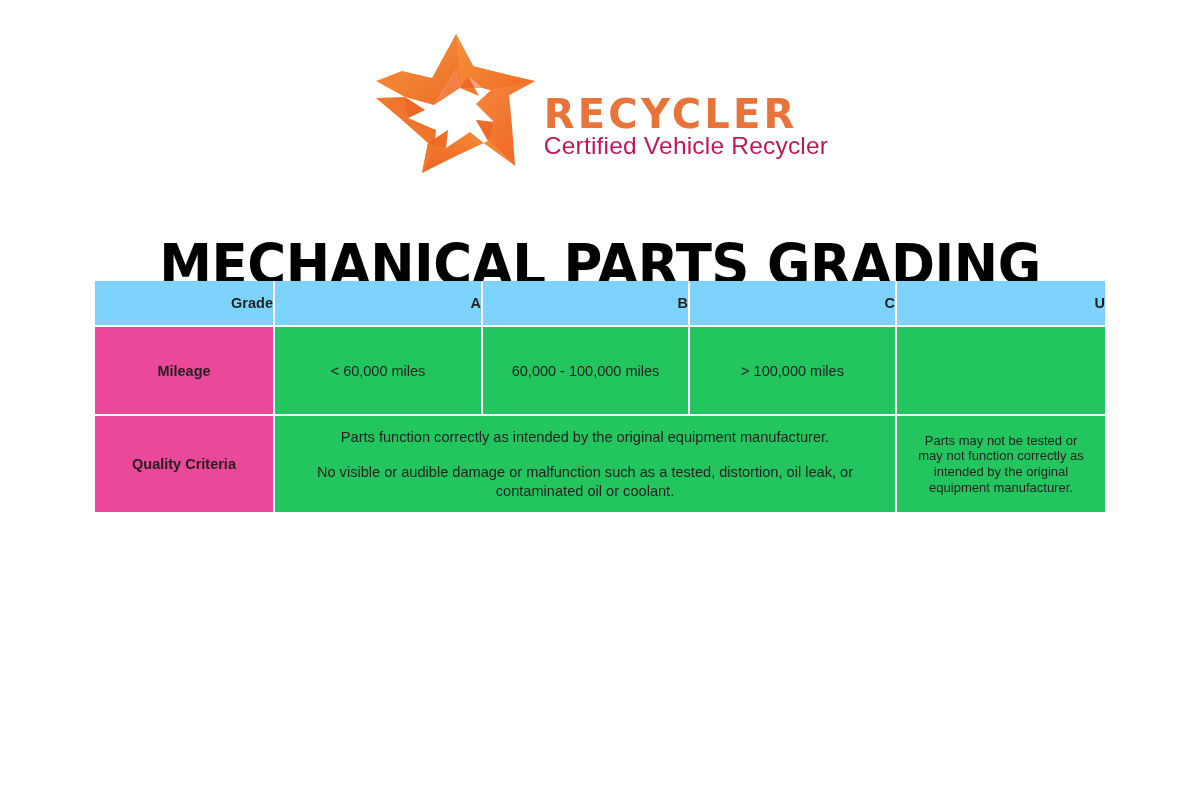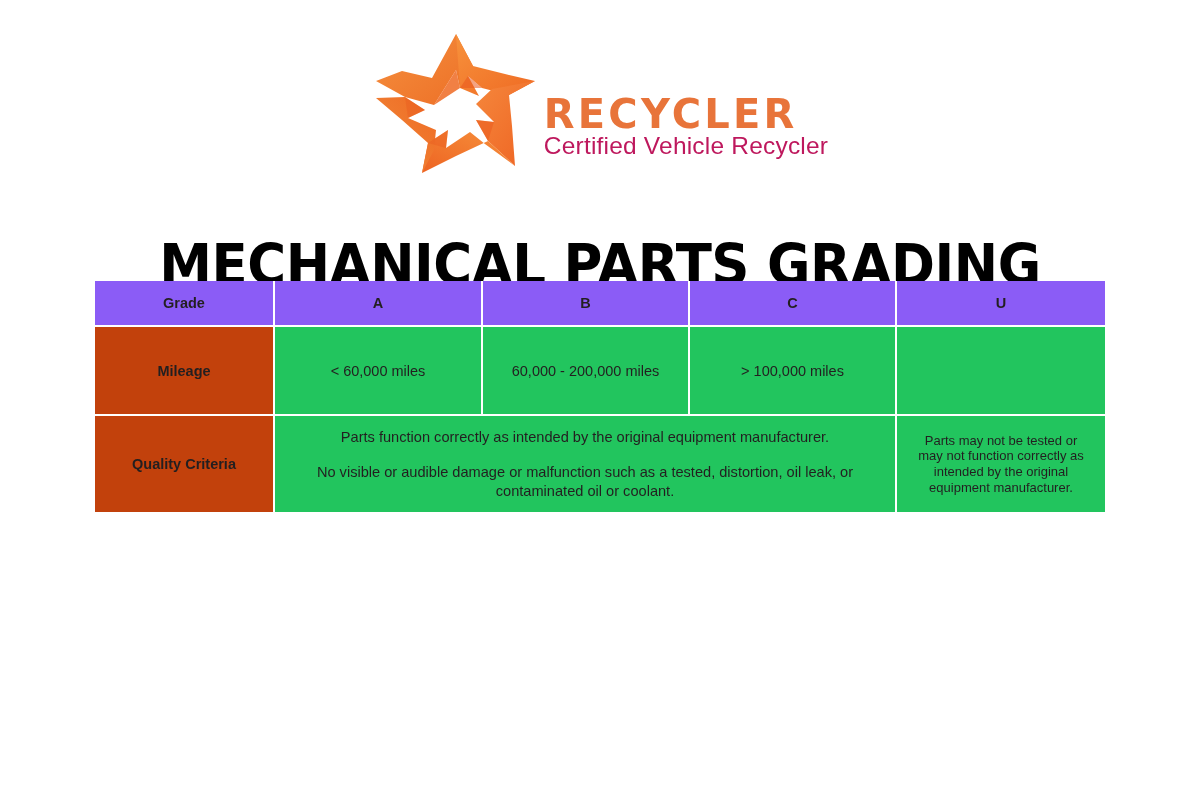--- a/index.html
+++ b/index.html
@@ -94,29 +94,29 @@
   .grading-table td {
     vertical-align: middle;
     padding: 0;
     border-right: 2px solid #ffffff;
     border-bottom: 2px solid #ffffff;
   }
   .grading-table tr td:last-child { border-right: none; }
   .grading-table tr:last-child td { border-bottom: none; }
 
   .cell-head {
-    background: #8b5cf6;
-    text-align: center;
+    background: #7dd3fc;
+    text-align: right;
     font-weight: bold;
     font-size: 14.5px;
     color: #231f20;
     height: 44px;
   }
   .cell-rowlabel {
-    background: #c2410c;
+    background: #ec4899;
     text-align: center;
     font-weight: bold;
     font-size: 14.5px;
     color: #231f20;
   }
   .cell-body {
     background: #22c55e;
     text-align: center;
     font-size: 14.5px;
     color: #231f20;
@@ -219,21 +219,21 @@
       <td class="cell-head">Grade</td>
       <td class="cell-head">A</td>
       <td class="cell-head">B</td>
       <td class="cell-head">C</td>
       <td class="cell-head">U</td>
     </tr>
 
     <tr class="row-mileage">
       <td class="cell-rowlabel">Mileage</td>
       <td class="cell-body">&lt; 60,000 miles</td>
-      <td class="cell-body">60,000 - 200,000 miles</td>
+      <td class="cell-body">60,000 - 100,000 miles</td>
       <td class="cell-body">&gt; 100,000 miles</td>
       <td class="cell-body"></td>
     </tr>
 
     <tr class="row-quality">
       <td class="cell-rowlabel">Quality Criteria</td>
       <td class="cell-body" colspan="3">
         <div class="criteria-wrap">
           <div class="criteria-line">Parts function correctly as intended by the original equipment manufacturer.</div>
           <div class="criteria-line">No visible or audible damage or malfunction such as a tested, distortion, oil leak, or contaminated oil or coolant.</div>

